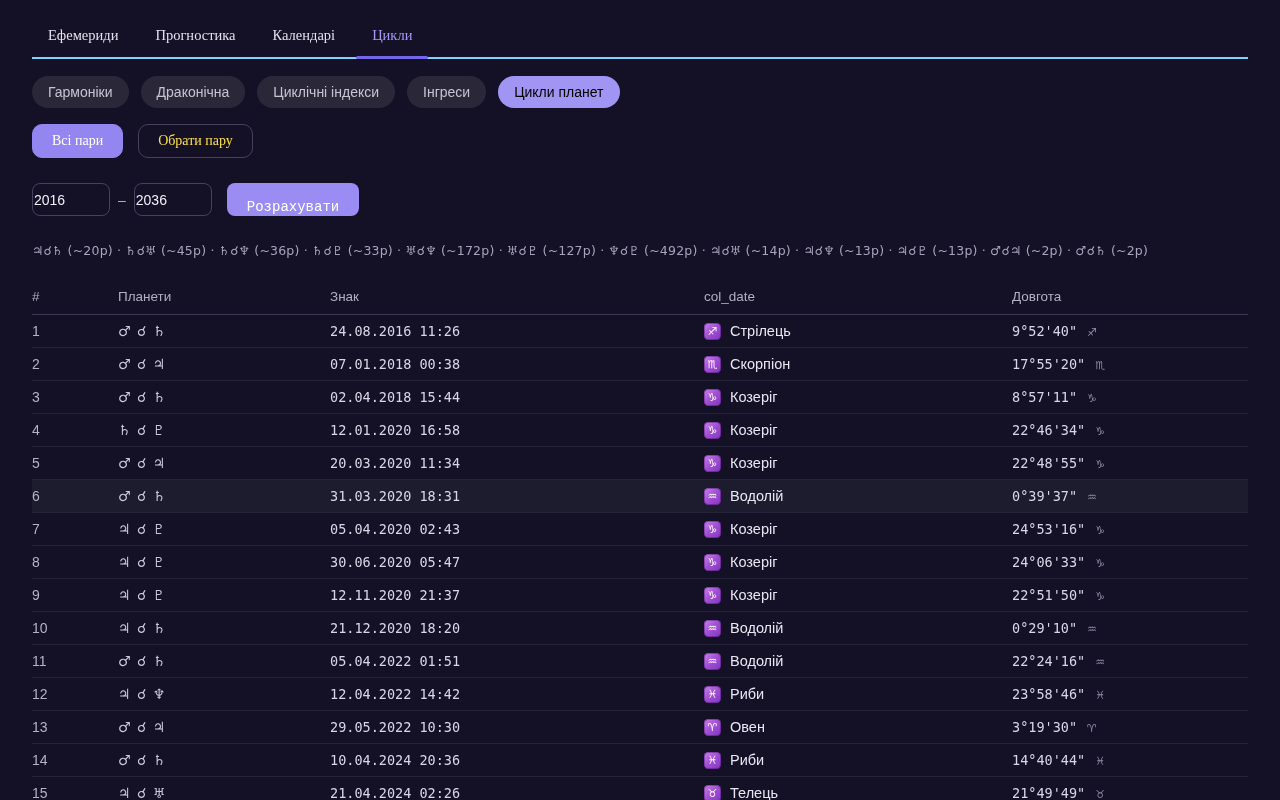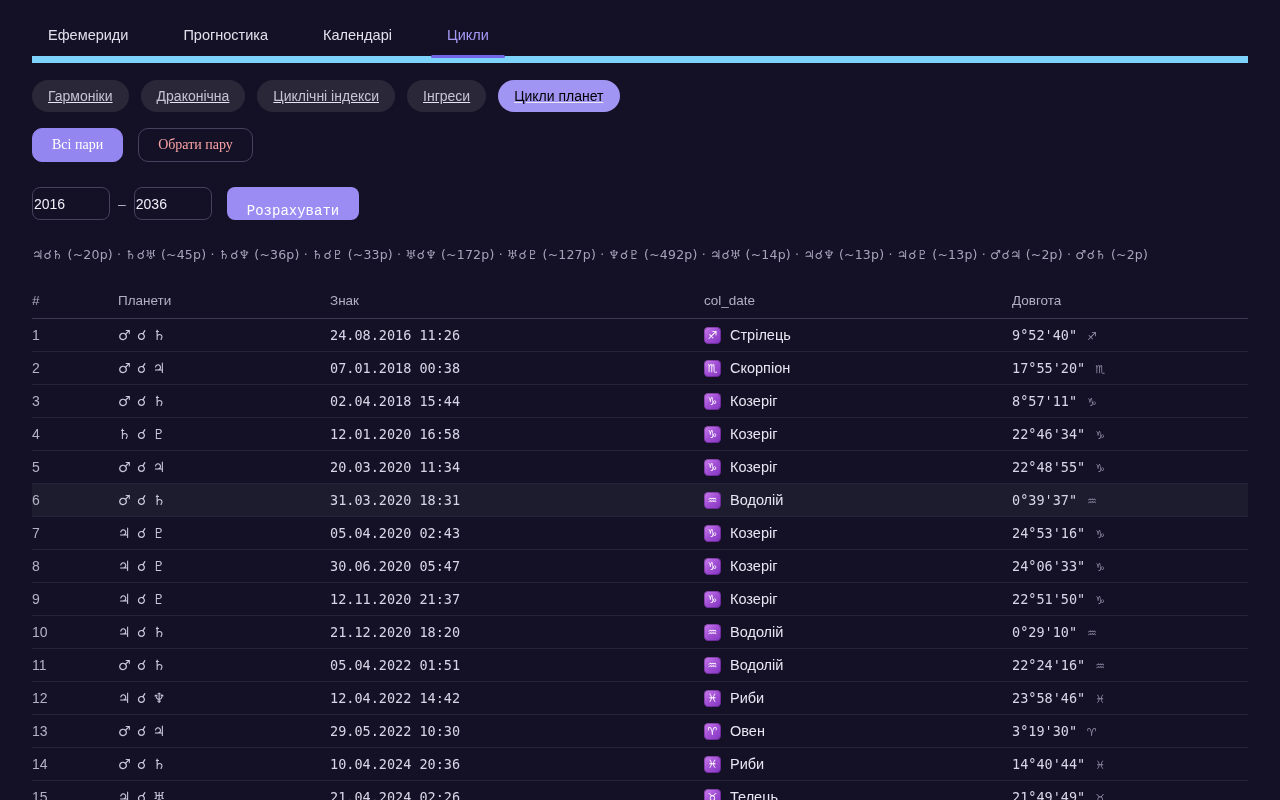--- a/index.html
+++ b/index.html
@@ -5,43 +5,43 @@
   * { margin:0; padding:0; box-sizing:border-box; }
   html,body { width:1280px; height:800px; overflow:hidden; }
   body {
     background:#141126;
     font-family:"Liberation Sans", sans-serif;
     color:#e8e6f2;
   }
   .page { padding:0 32px; }
 
   
-  .tabbar { display:flex; gap:23px; padding-top:19px; border-bottom:7px solid #7dd3fc; }
+  .tabbar { display:flex; gap:5px; padding-top:19px; border-bottom:2px solid #7dd3fc;font-family:Liberation Serif, serif; }
   .tab { position:relative; padding:8px 16px 13px; font-size:14.5px; color:#e2e0ec; cursor:pointer; }
   .tab.active { color:#a49af6; }
   .tab.active::after {
     content:""; position:absolute; left:0; right:0; bottom:-2px; height:3px;
     background:#7365e8; border-radius:3px;
   }
 
   
-  .chips { display:flex; gap:12px; margin-top:17px;text-decoration:underline; }
+  .chips { display:flex; gap:12px; margin-top:17px; }
   .chip {
     height:32px; display:flex; align-items:center;
     background:#2a2838; color:#c6c3d4;
     border-radius:17px; padding:0 16px; font-size:14px; cursor:pointer;
   }
   .chip.active { background:#a195f4; color:#000000; }
 
   
   .pair-row { display:flex; gap:15px; margin-top:16px;font-family:Liberation Serif, serif; }
   .pair-btn {
     height:34px; display:flex; align-items:center;
     padding:0 19px; font-size:14px; border-radius:10px;
-    background:transparent; border:1px solid #44425c; color:#fca5a5; cursor:pointer;
+    background:transparent; border:1px solid #44425c; color:#fde047; cursor:pointer;
     font-family:inherit;
   }
   .pair-btn.active { background:#9386f0; border-color:#9386f0; color:#fff; }
 
   
   .range-row { display:flex; align-items:center; margin-top:25px; }
   .year-input {
     width:78px; height:33px; background:transparent;
     border:1px solid #44425c; border-radius:8px;
     color:#f0eef8; font-size:14px; padding:0 1px; font-family:inherit;

